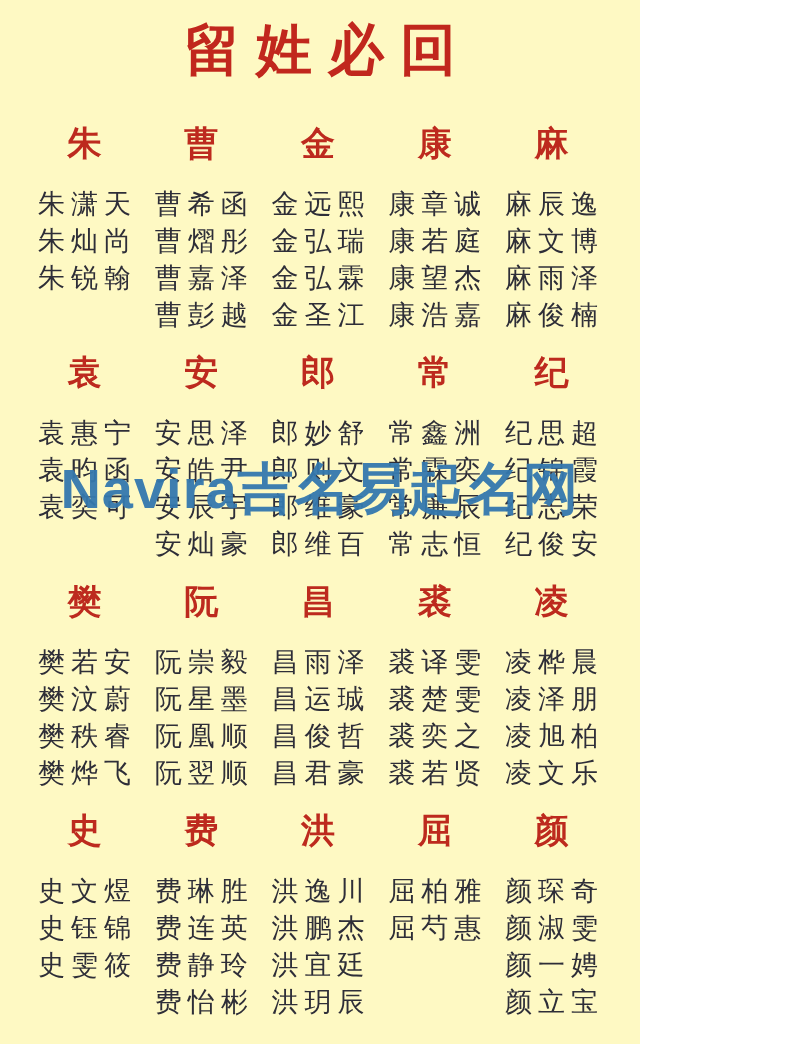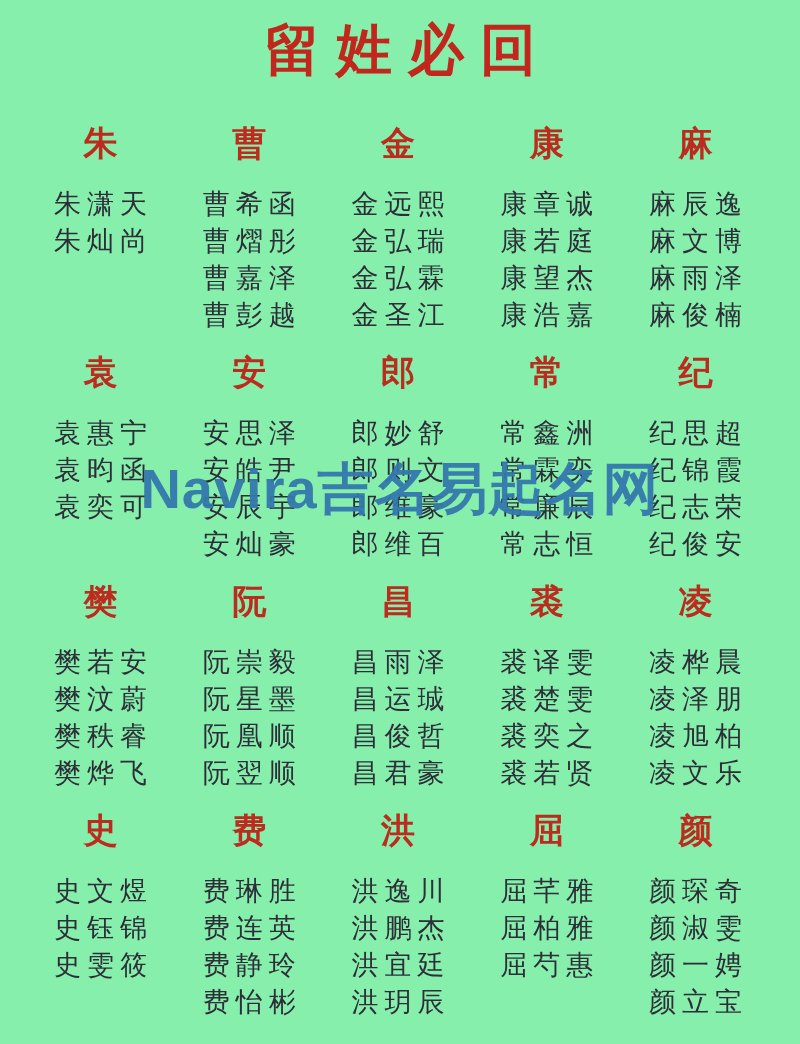--- a/index.html
+++ b/index.html
@@ -7,23 +7,23 @@
     padding: 0;
   }
   body {
     width: 800px;
     height: 1044px;
     overflow: hidden;
     font-family: "Liberation Sans", sans-serif;
   }
   .page {
     position: relative;
-    width: 800px;
+    width: 640px;
     height: 1044px;
-    background: #86efac;
+    background: #fef9c3;
   }
   .title {
     margin: 0;
     padding-top: 16px;
     text-align: center;
     font-family: "DejaVu Serif", serif;
     font-weight: 700;
     font-size: 56px;
     line-height: 1.2;
     letter-spacing: 16px;
@@ -81,20 +81,21 @@
 <body>
 
 <div class="page">
   <h1 class="title">留姓必回</h1>
   <div class="groups" id="groups">
       <div class="group first">
         <div class="col">
           <div class="surname">朱</div>
           <div class="name">朱潇天</div>
           <div class="name">朱灿尚</div>
+          <div class="name">朱锐翰</div>
         </div>
         <div class="col">
           <div class="surname">曹</div>
           <div class="name">曹希函</div>
           <div class="name">曹熠彤</div>
           <div class="name">曹嘉泽</div>
           <div class="name">曹彭越</div>
         </div>
         <div class="col">
           <div class="surname">金</div>
@@ -207,21 +208,20 @@
         </div>
         <div class="col">
           <div class="surname">洪</div>
           <div class="name">洪逸川</div>
           <div class="name">洪鹏杰</div>
           <div class="name">洪宜廷</div>
           <div class="name">洪玥辰</div>
         </div>
         <div class="col">
           <div class="surname">屈</div>
-          <div class="name">屈芊雅</div>
           <div class="name">屈柏雅</div>
           <div class="name">屈芍惠</div>
         </div>
         <div class="col">
           <div class="surname">颜</div>
           <div class="name">颜琛奇</div>
           <div class="name">颜淑雯</div>
           <div class="name">颜一娉</div>
           <div class="name">颜立宝</div>
         </div>

